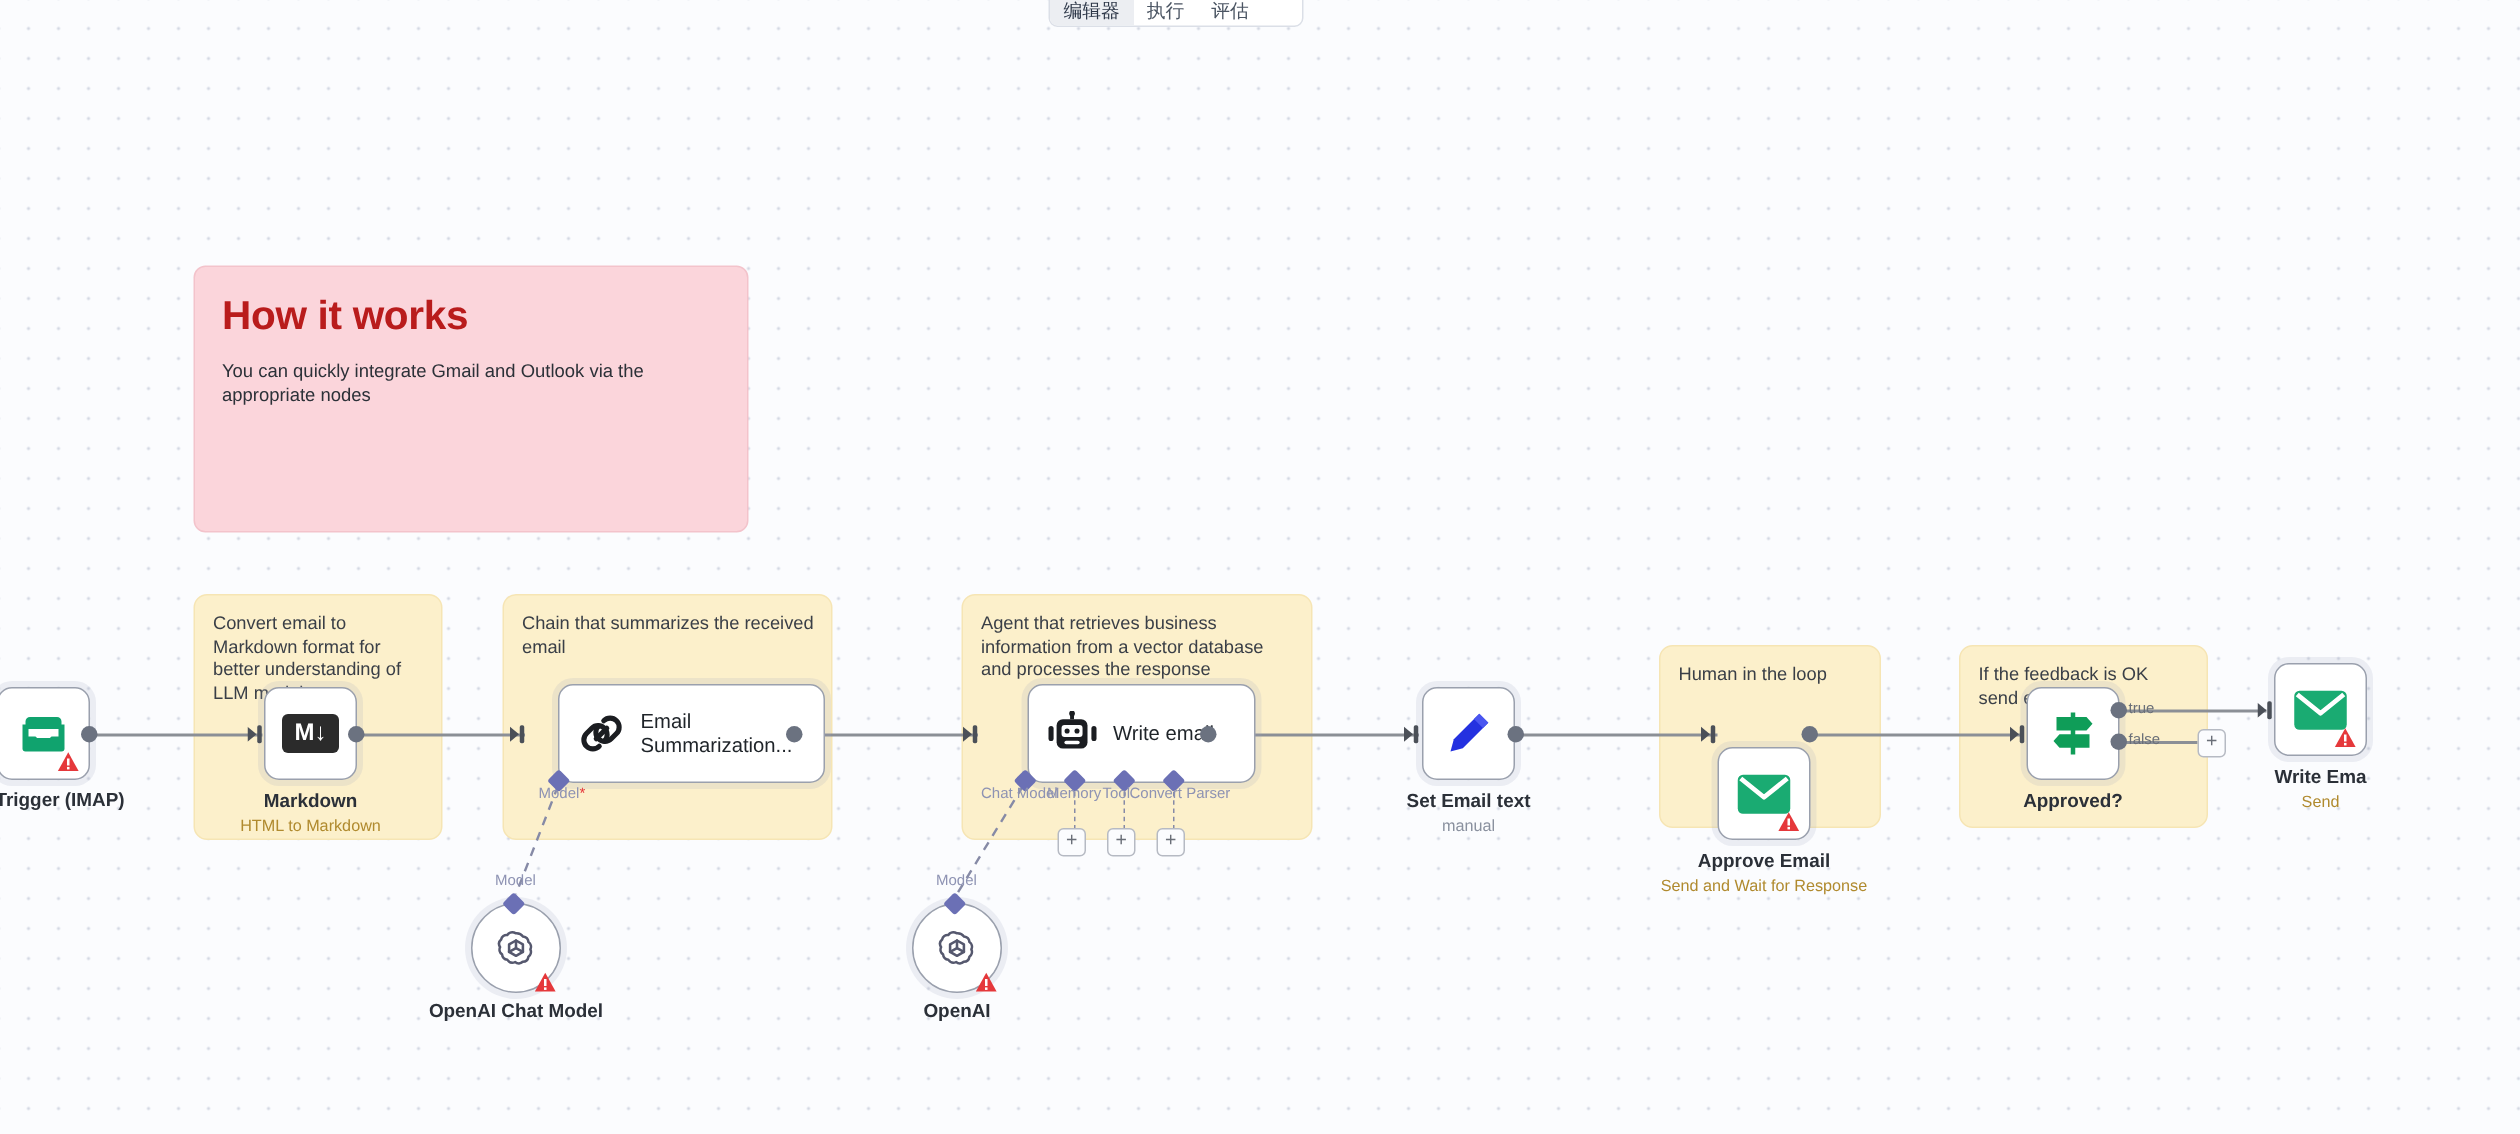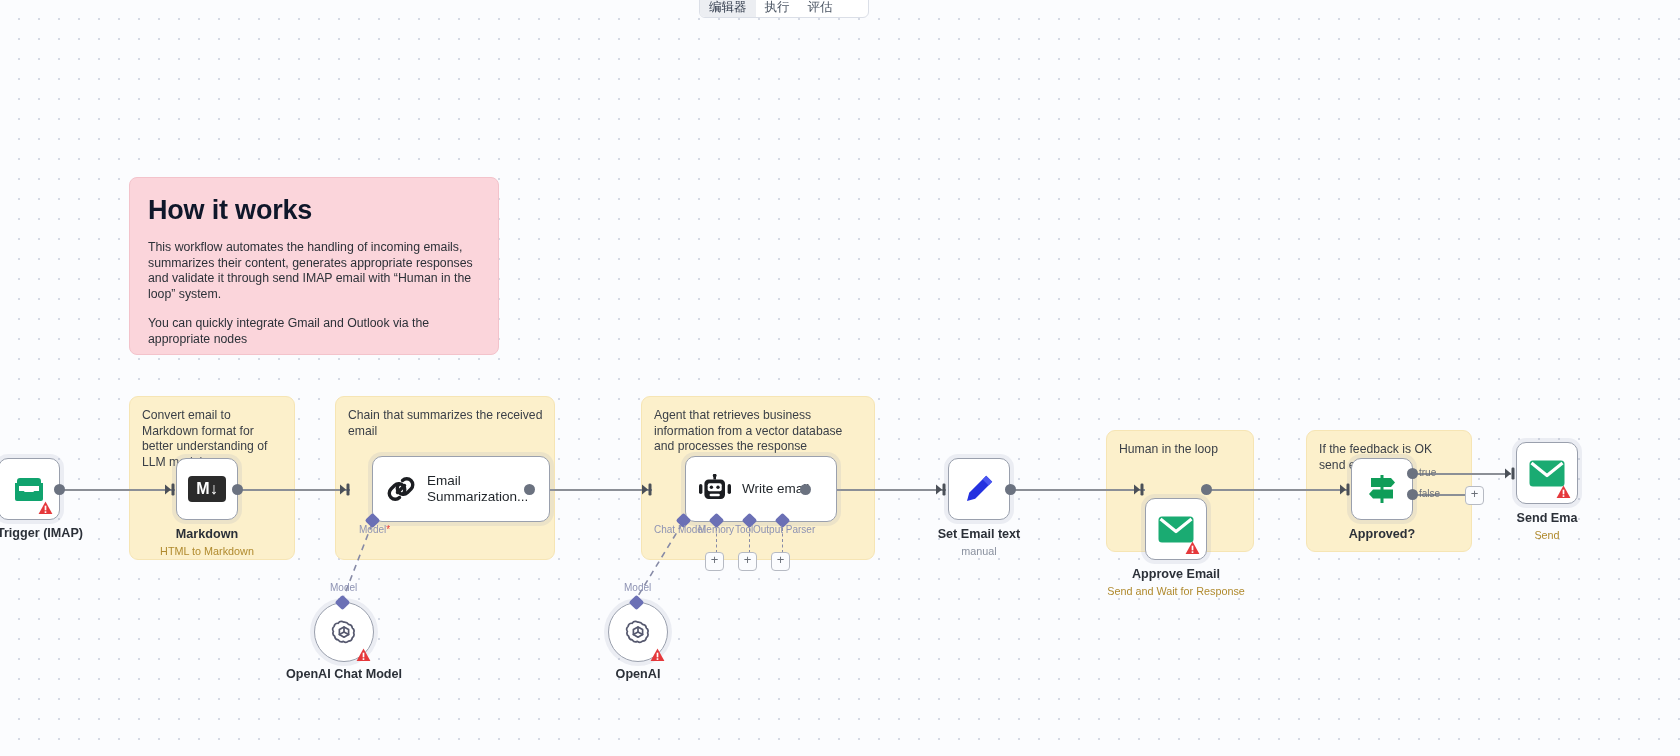--- a/index.html
+++ b/index.html
@@ -63,21 +63,21 @@
     background: #fbd5db;
     border: 1px solid #f3c3cb;
     border-radius: 8px;
     box-sizing: border-box;
     padding: 17px 18px 0 18px;
   }
   .sticky h1 {
     margin: 0 0 15px 0;
     font-size: 27px;
     font-weight: bold;
-    color: #0f172a;
+    color: #b91c1c;
     letter-spacing: -0.2px;
     line-height: 30px;
   }
   .sticky p {
     margin: 0 0 14px 0;
     font-size: 12.3px;
     line-height: 15.5px;
     color: #2c3138;
     max-width: 348px;
   }
@@ -264,21 +264,20 @@
 <div id="canvas">
 
   <div class="topbar">
     <div class="tb-item active">编辑器</div>
     <div class="tb-item">执行</div>
     <div class="tb-item">评估</div>
   </div>
 
   <div class="sticky">
     <h1>How it works</h1>
-    <p>This workflow automates the handling of incoming emails, summarizes their content, generates appropriate responses and validate it through send IMAP email with “Human in the loop” system.</p>
     <p>You can quickly integrate Gmail and Outlook via the appropriate nodes</p>
   </div>
 
   <div class="group" style="left:129px; top:396px; width:166px; height:164px;">
     <div class="glabel">Convert email to Markdown format for better understanding of LLM models</div>
   </div>
 
   <div class="group" style="left:335px; top:396px; width:220px; height:164px;">
     <div class="glabel">Chain that summarizes the received email</div>
   </div>
@@ -375,21 +374,21 @@
   <div class="diamond" style="left:678px; top:515px;"></div>
   <div class="port-label" style="left:654px; top:524px;">Chat Model</div>
 
   <div class="diamond" style="left:711px; top:515px;"></div>
   <div class="port-label" style="left:698px; top:524px;">Memory</div>
 
   <div class="diamond" style="left:744px; top:515px;"></div>
   <div class="port-label" style="left:735px; top:524px;">Tool</div>
 
   <div class="diamond" style="left:777px; top:515px;"></div>
-  <div class="port-label" style="left:753px; top:524px;">Output Parser</div>
+  <div class="port-label" style="left:753px; top:524px;">Convert Parser</div>
 
   <div class="dashed" style="left:716px; top:528px; height:25px;"></div>
   <div class="dashed" style="left:749px; top:528px; height:25px;"></div>
   <div class="dashed" style="left:782px; top:528px; height:25px;"></div>
 
   <div class="plus-box" style="left:705px; top:552px;">+</div>
   <div class="plus-box" style="left:738px; top:552px;">+</div>
   <div class="plus-box" style="left:771px; top:552px;">+</div>
 
   <div style="position:absolute;left:336px;top:524px;width:44px;height:76px;z-index:2;">
@@ -461,21 +460,21 @@
   <div class="node square" style="left:1516px; top:442px;">
     <svg width="36" height="27" viewBox="0 0 36 27">
       <rect x="0.5" y="0.5" width="35" height="26" rx="3.5" fill="#1aab72"></rect>
       <path d="M2.5 3 L18 15.5 L33.5 3" fill="none" stroke="#ffffff" stroke-width="3.2" stroke-linejoin="round"></path>
     </svg>
     <svg class="warn-badge" viewBox="0 0 16 15">
       <path d="M8 0.6 L15.4 14 L0.6 14 Z" fill="#e5383b"></path>
       <rect x="7.1" y="5" width="1.8" height="5" fill="#ffffff"></rect>
       <rect x="7.1" y="11" width="1.8" height="1.8" fill="#ffffff"></rect>
     </svg>
-    <div class="node-title-ext">Send Ema</div>
+    <div class="node-title-ext">Write Ema</div>
     <div class="node-sub-ext amber">Send</div>
   </div>
 
   <div class="port-label" style="left:330px; top:582px;">Model</div>
   <div class="diamond" style="left:337px; top:597px;"></div>
   <div class="subnode" style="left:314px; top:602px;">
     <svg width="26" height="26" viewBox="0 0 26 26">
       <g fill="none" stroke="#55586e" stroke-width="1.7" stroke-linejoin="round" stroke-linecap="round">
         <path d="M13 3.2 C10.6 2 8.3 2.6 7.2 4.3 C5.2 4.1 3.5 5.4 3.1 7.3 C1.6 8.6 1.3 10.7 2.4 12.4 C1.6 14.2 2.1 16.3 3.7 17.3 C3.9 19.2 5.4 20.7 7.3 20.9 C8.4 22.5 10.5 23.2 12.4 22.4 C13.9 23.6 16.1 23.5 17.5 22.2 C19.4 22.1 21 20.7 21.3 18.8 C22.8 17.7 23.4 15.6 22.6 13.9 C23.4 12.1 22.9 10 21.3 9 C21.1 7.1 19.6 5.6 17.7 5.4 C16.6 3.8 14.7 3.1 13 3.2 Z"></path>
         <path d="M13 8 L17.6 10.6 L17.6 15.6 L13 18.2 L8.4 15.6 L8.4 10.6 Z"></path>

